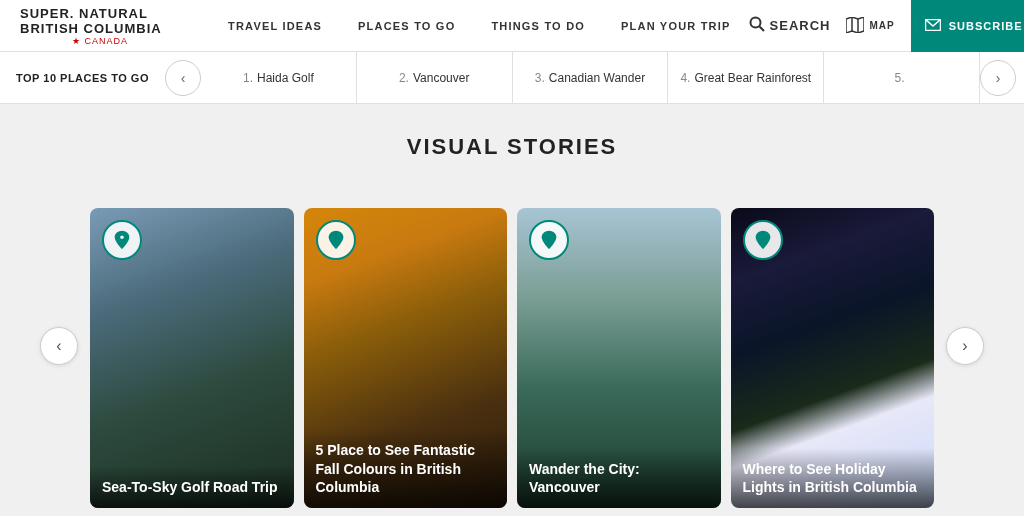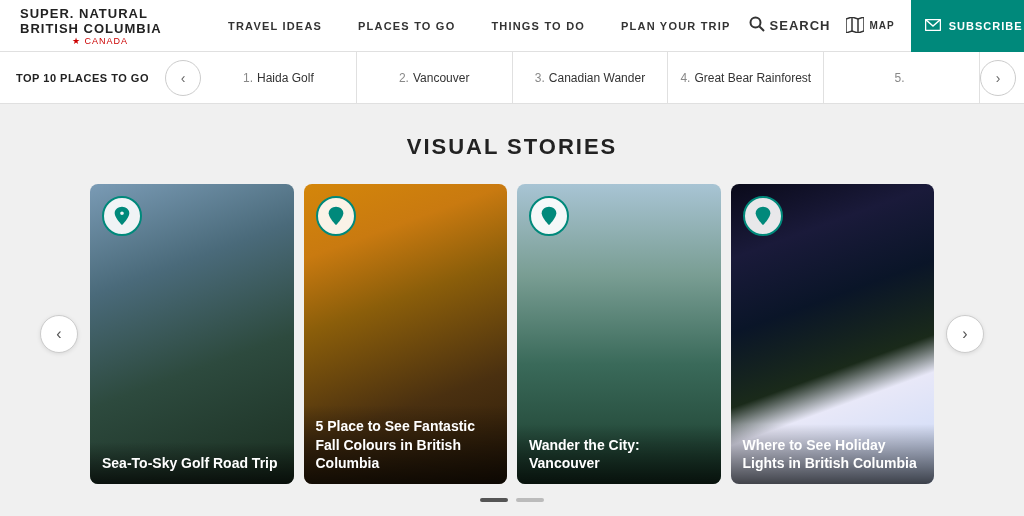--- a/index.html
+++ b/index.html
@@ -212,20 +212,21 @@
       padding: 0 12px;
     }
     .card {
       flex: 1;
       border-radius: 8px;
       overflow: hidden;
       position: relative;
       height: 300px;
       cursor: pointer;
       background: #555;
+      margin-top: 24px;
     }
     
     .card-1-bg {
       background: linear-gradient(160deg, #7a9bb5 0%, #4a6a7a 30%, #2d4a3e 60%, #1a2e20 100%);
     }
     .card-2-bg {
       background: linear-gradient(160deg, #d4860a 0%, #c97a10 20%, #8b5e0a 40%, #4a3010 70%, #2a1a08 100%);
     }
     .card-3-bg {
       background: linear-gradient(180deg, #a8c4d4 0%, #7a9e94 30%, #3a6a5a 60%, #1a3a2a 100%);

